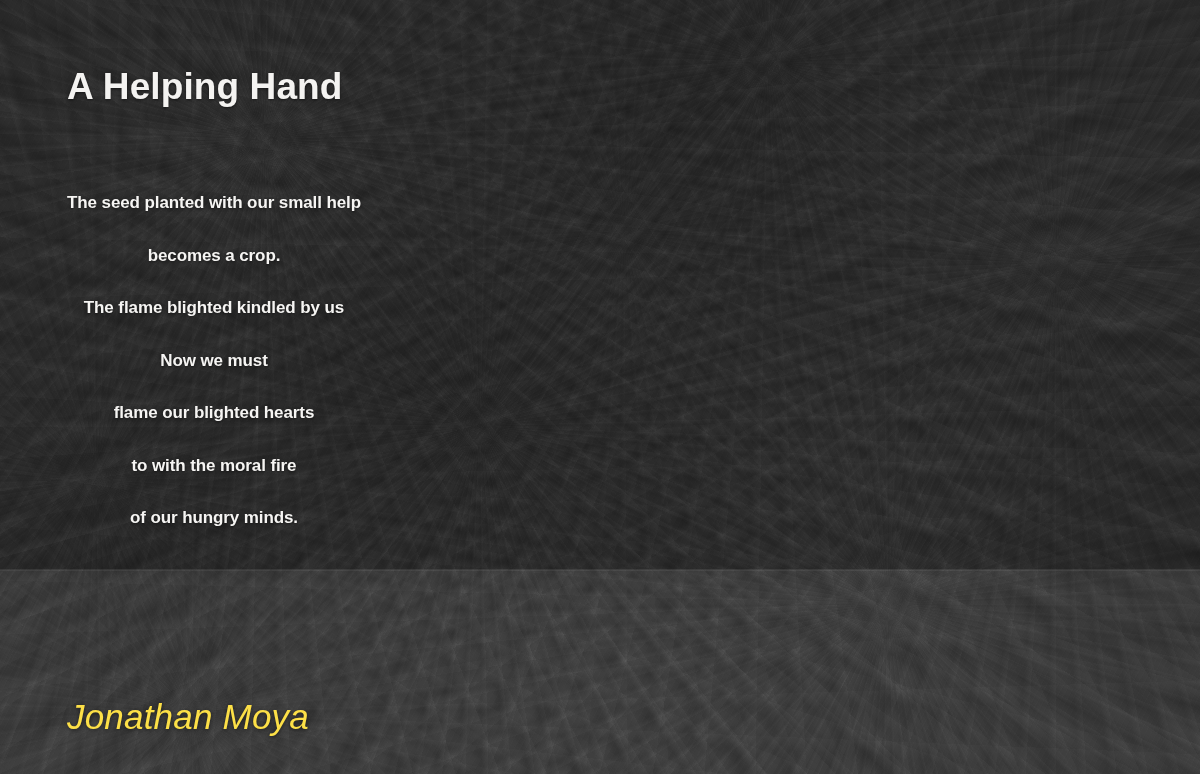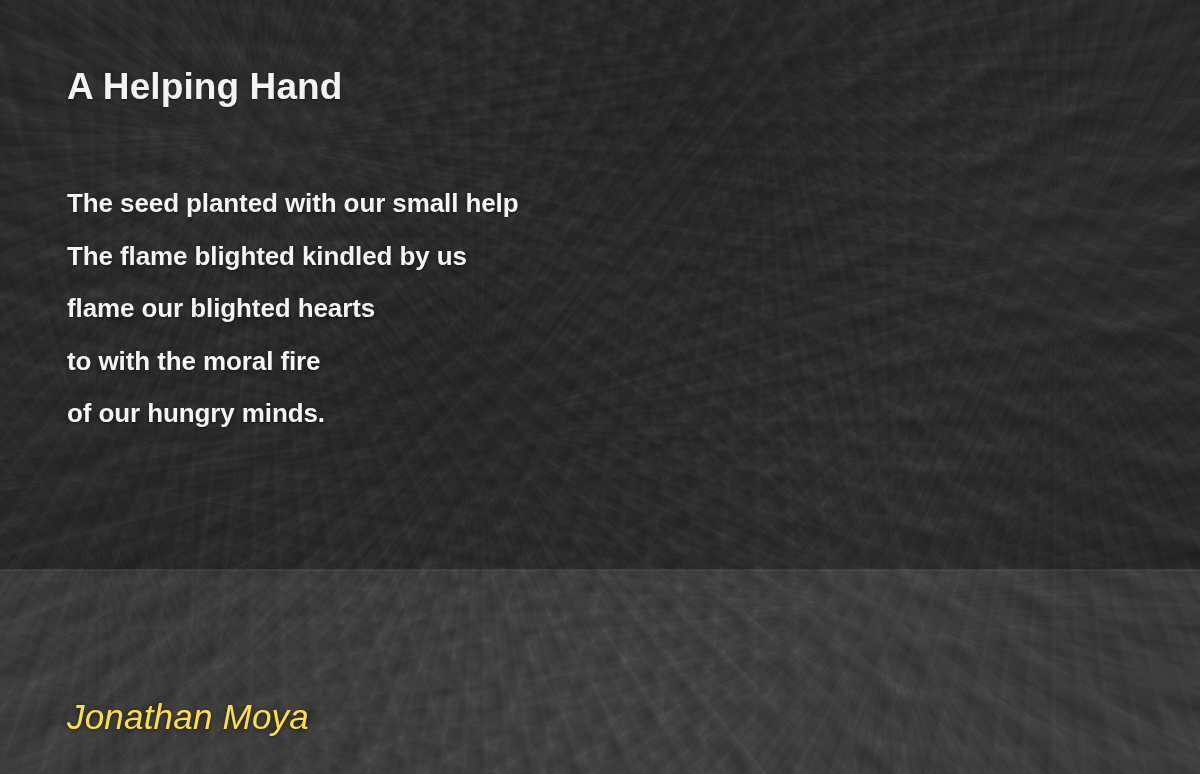--- a/index.html
+++ b/index.html
@@ -157,27 +157,28 @@
   #poem-body {
     position: absolute;
     left: 67px;
     top: 156px;
     margin: 0;
     padding: 0;
     list-style: none;
   }
 
   .poem-line {
-    font-size: 26px;
+    font-size: 17px;
     font-weight: 700;
     line-height: 52.5px;
     color: #f6f5f3;
     letter-spacing: -0.1px;
     text-shadow: 0 1px 3px rgba(0,0,0,0.5);
     white-space: nowrap;
+    text-align: center;
   }
 
   #poem-author {
     position: absolute;
     left: 67px;
     top: 676px;
     margin: 0;
     font-size: 35px;
     font-weight: 400;
     font-style: italic;
@@ -202,21 +203,23 @@
   <div id="band-top"></div>
   <div id="band-divider"></div>
   <div id="band-bottom"></div>
 
   <div id="content">
 
     <h1 id="poem-title">A Helping Hand</h1>
 
     <div id="poem-body">
       <div class="poem-line">The seed planted with our small help</div>
+      <div class="poem-line">becomes a crop.</div>
       <div class="poem-line">The flame blighted kindled by us</div>
+      <div class="poem-line">Now we must</div>
       <div class="poem-line">flame our blighted hearts</div>
       <div class="poem-line">to with the moral fire</div>
       <div class="poem-line">of our hungry minds.</div>
     </div>
 
     <div id="poem-author">Jonathan Moya</div>
 
   </div>
 </div>
 

